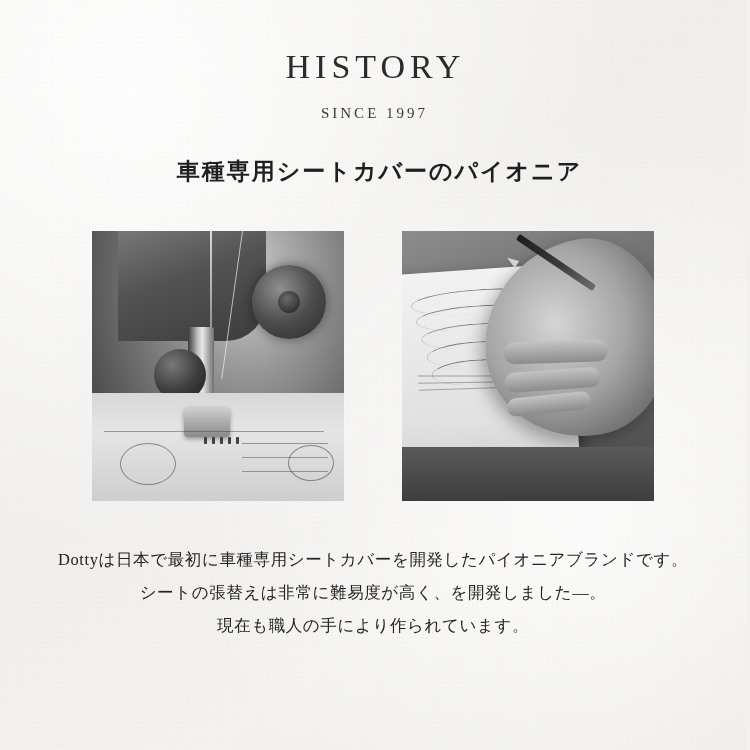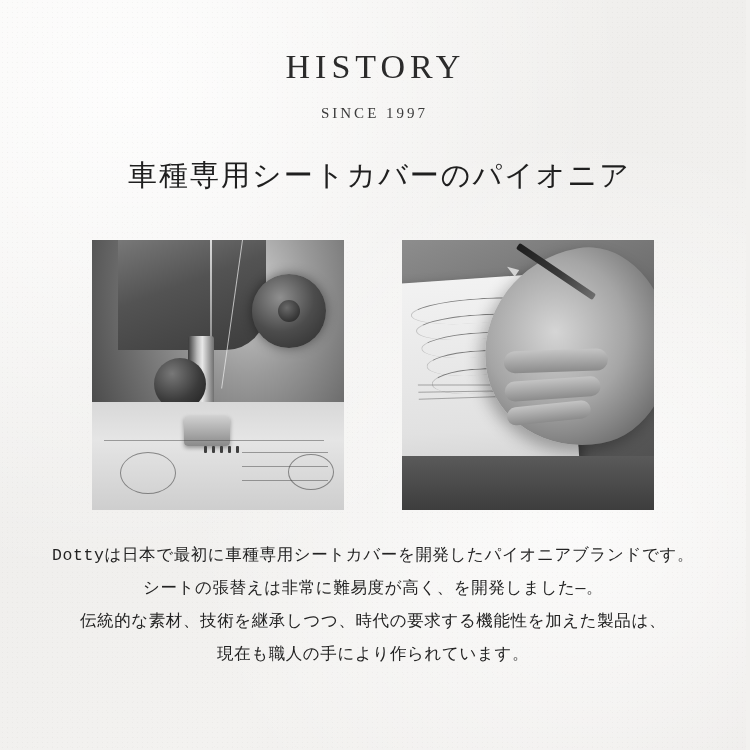--- a/index.html
+++ b/index.html
@@ -60,24 +60,24 @@
   .since {
     font-family: "Liberation Serif", serif;
     font-size: 15px;
     letter-spacing: 3px;
     color: #3a3a3a;
     margin-top: 20px;
     padding-left: 3px;
   }
   .headline {
     font-family: "Liberation Serif", serif;
-    font-size: 29px;
+    font-size: 23px;
     letter-spacing: 2px;
     color: #1f1f1f;
-    font-weight: 400;
+    font-weight: 700;
     margin-top: 34px;
     padding-left: 13px;
   }
 
   .photos {
     margin-top: 44px;
     display: flex;
     justify-content: center;
     gap: 58px;
   }
@@ -274,23 +274,23 @@
     box-shadow: 0 3px 6px rgba(0,0,0,0.35);
   }
   .sketch .desk {
     position: absolute;
     left: 0; right: 0; bottom: 0;
     height: 54px;
     background: linear-gradient(180deg, #5d5a56 0%, #403d3a 100%);
   }
 
   .body-text {
-    margin-top: 29px;
+    margin-top: 42px;
     text-align: center;
-    font-family: Liberation Mono, monospace;
+    font-family: Liberation Serif, serif;
     color: #232323;
     font-size: 16.5px;
     line-height: 2.0;
     letter-spacing: 0.6px;
   }
   .body-text p {
     margin: 0;
   }
 </style>
 </head>
@@ -353,18 +353,17 @@
         <div class="pencil"></div>
         <div class="white-pencil"></div>
         <div class="desk"></div>
       </div>
 
     </div>
 
     <div class="body-text">
       <p>Dottyは日本で最初に車種専用シートカバーを開発したパイオニアブランドです。</p>
       <p>シートの張替えは非常に難易度が高く、を開発しました―。</p>
-      <p>伝統的な素材、技術を継承しつつ、時代の要求する機能性を加えた製品は、</p>
       <p>現在も職人の手により作られています。</p>
     </div>
 
   </div>
 </div>
 
 </body></html>

